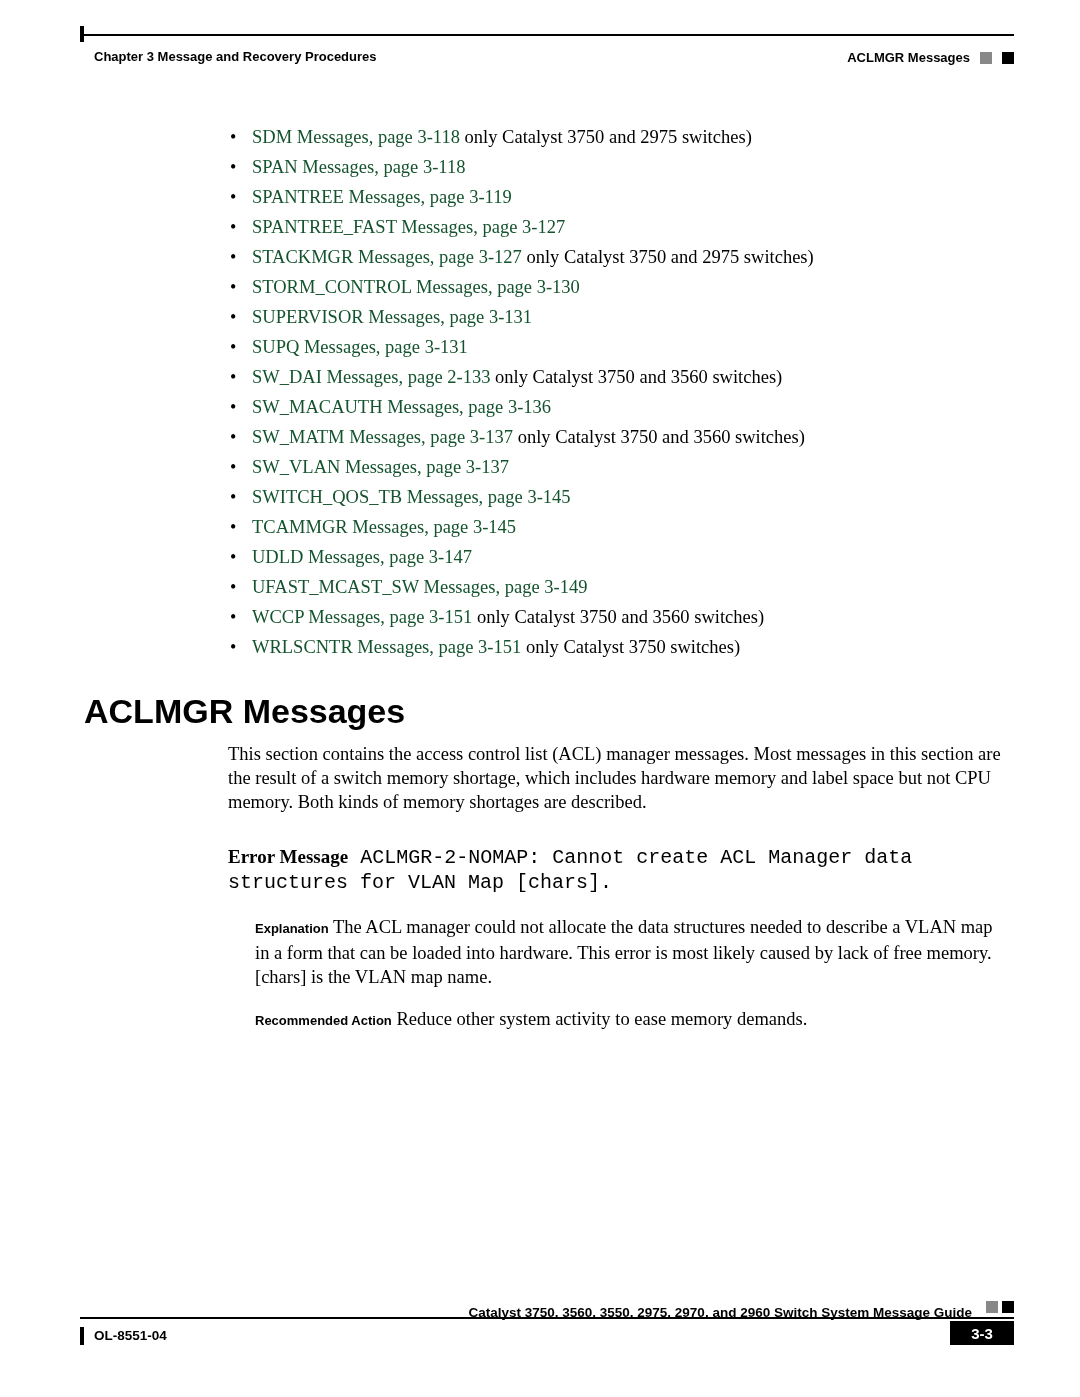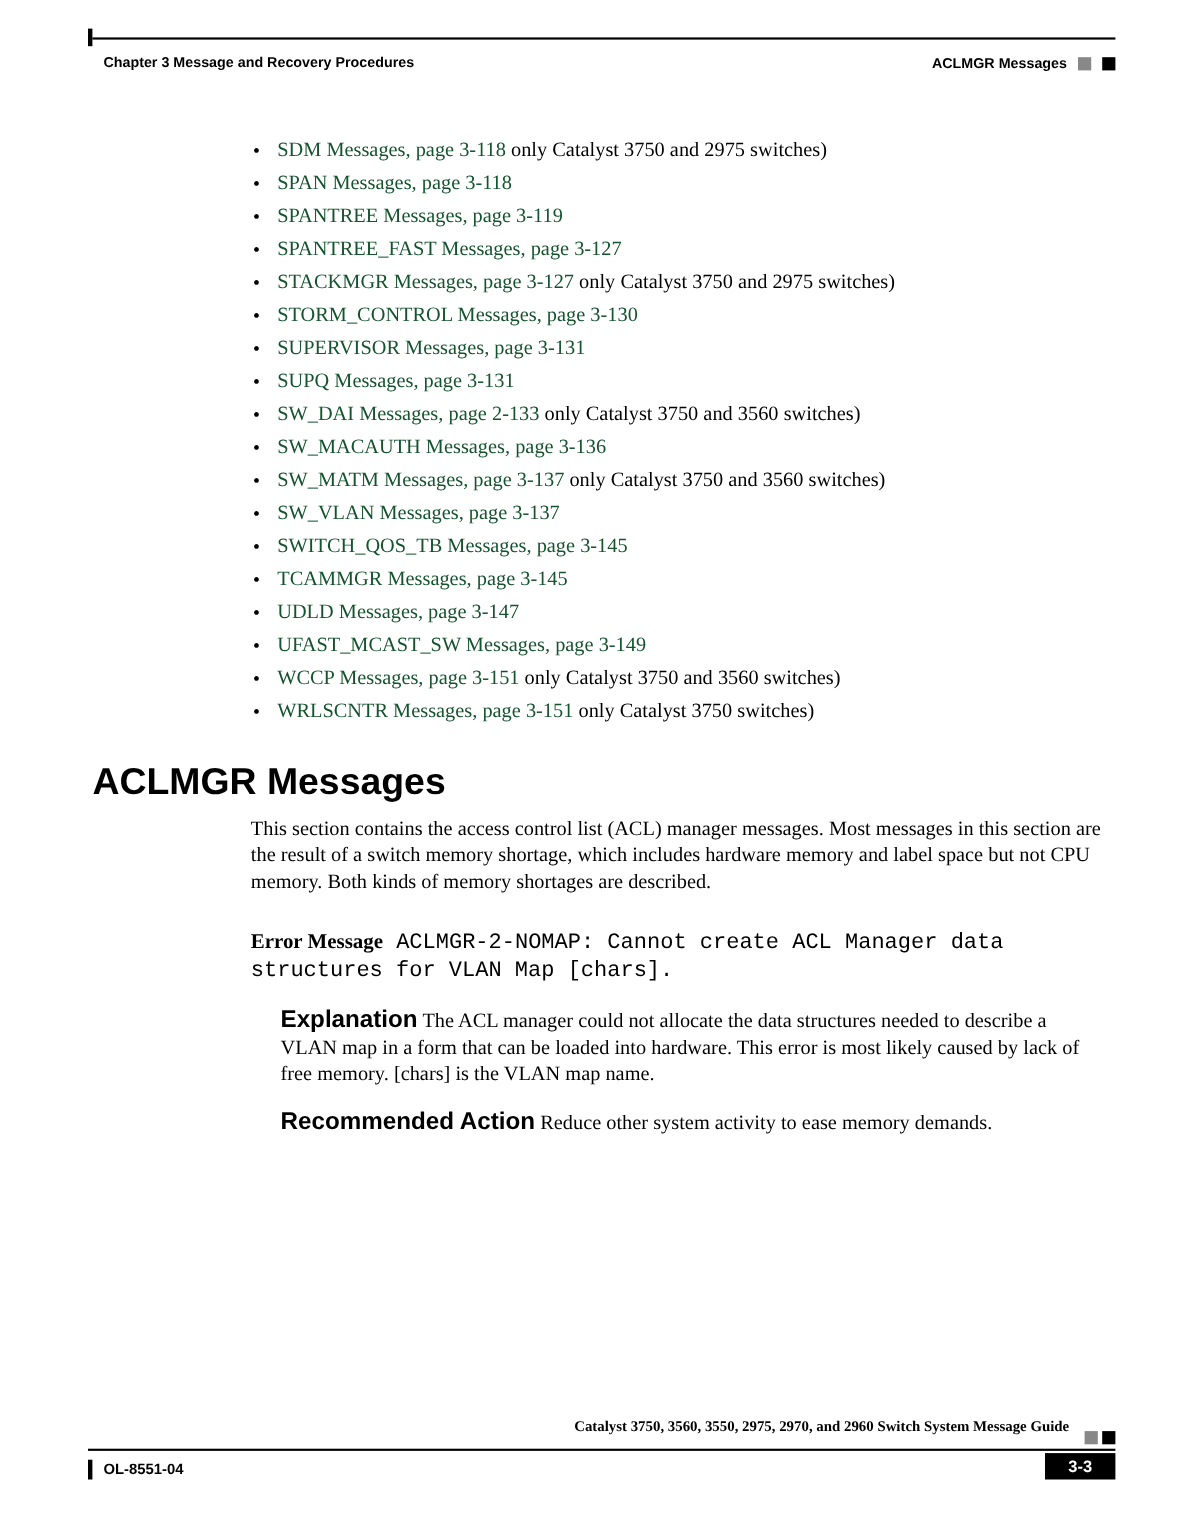--- a/index.html
+++ b/index.html
@@ -97,33 +97,33 @@
     left: 175px; right: 20px; top: 893px;
     font-size: 18.5px; line-height: 24px;
   }
   .rec {
     position: absolute;
     left: 175px; right: 20px; top: 985px;
     font-size: 18.5px; line-height: 24px;
   }
   .bold-sans {
     font-family: Arial, Helvetica, sans-serif;
-    font-weight: 700; font-size: 22px;
+    font-weight: 700; font-size: 13px;
   }
 
   
   .ftr-rule {
     position: absolute;
     left: 0; right: 0; bottom: 38px;
     border-top: 2px solid #000;
   }
   .ftr-title {
     position: absolute;
-    right: 42px; bottom: 52px;
-    font-family: Liberation Serif, serif;
+    right: 42px; bottom: 37px;
+    font-family: Liberation Sans, sans-serif;
     font-weight: 700; font-size: 13.5px;
   }
   .ftr-sq-dark-r { position: absolute; right: 0; bottom: 44px; width: 12px; height: 12px; background: #000; }
   .ftr-sq-mid-r  { position: absolute; right: 16px; bottom: 44px; width: 12px; height: 12px; background: #888; }
   .ftr-doc {
     position: absolute;
     left: 14px; bottom: 14px;
     font-family: Arial, Helvetica, sans-serif;
     font-weight: 700; font-size: 13.5px;
   }

